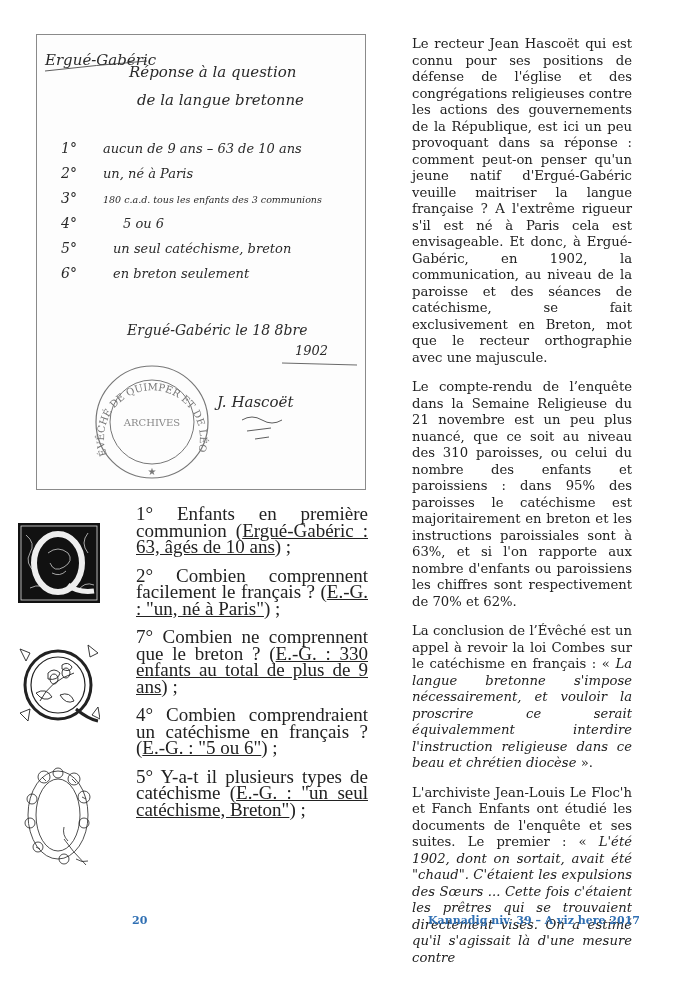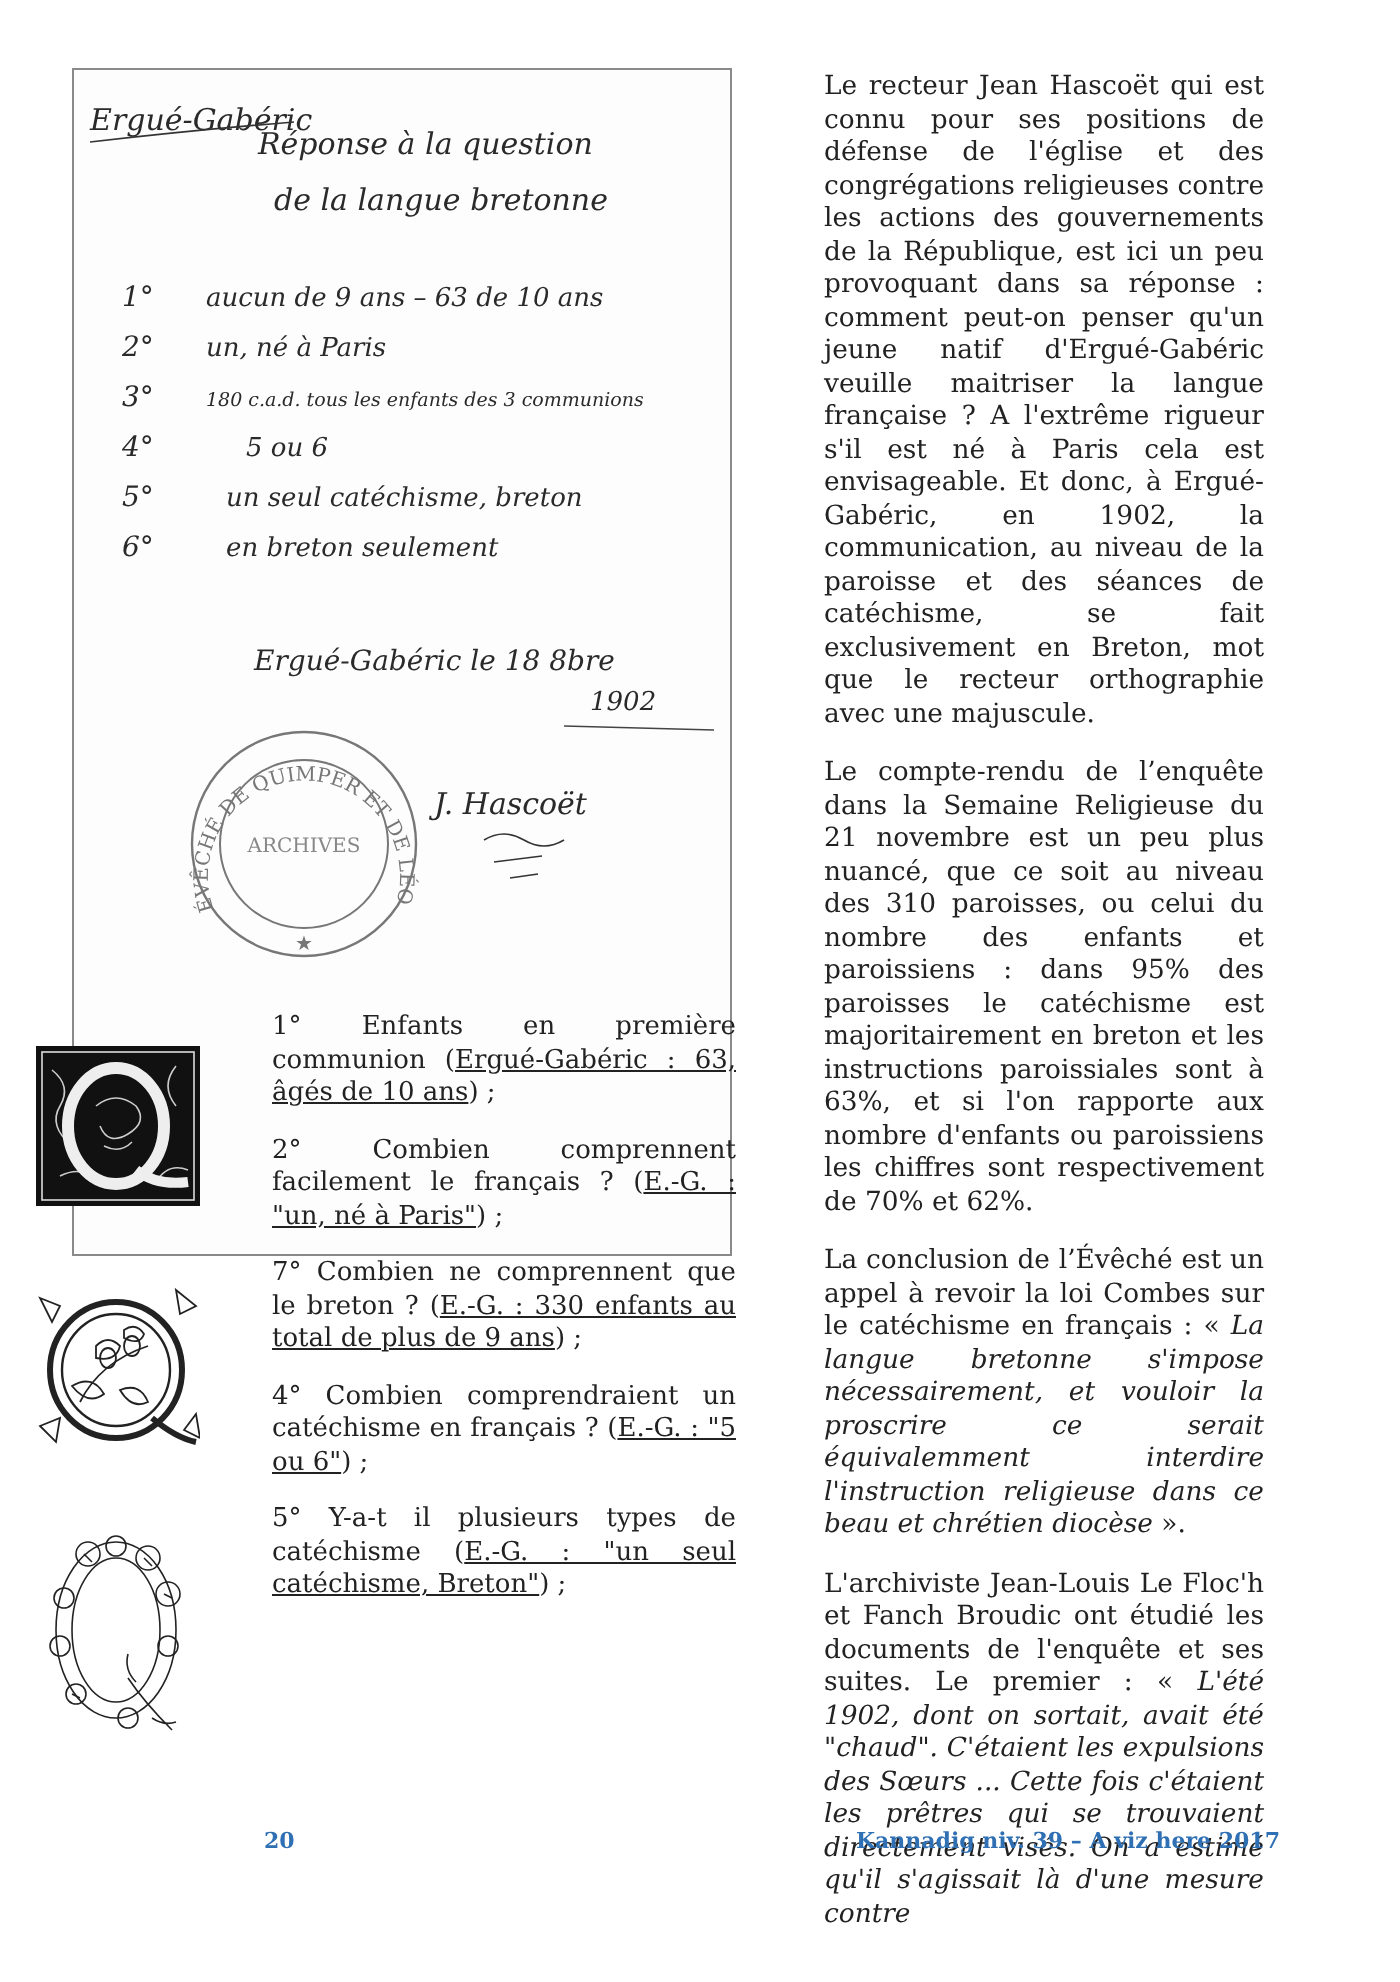--- a/index.html
+++ b/index.html
@@ -1,32 +1,32 @@
 <!DOCTYPE html>
 <html><head>
 <meta charset="utf-8">
 <style>
   html, body { margin: 0; padding: 0; background: #ffffff; }
   body { width: 700px; height: 991px; position: relative; overflow: hidden;
          font-family: "DejaVu Serif", serif; color: #222; }
 
   
-  .scan { position: absolute; left: 36px; top: 34px; width: 330px; height: 594px;
+  .scan { position: absolute; left: 36px; top: 34px; width: 330px; height: 456px;
           border: 1px solid #8a8a8a; background: #fdfdfd; box-sizing: border-box; }
   .scan svg { position: absolute; left: 0; top: 0; width: 330px; height: 462px; }
   .hw { font-family: "DejaVu Serif", serif; font-style: italic; fill: #2a2a2a; }
 
   
   .col-right { position: absolute; left: 400px; top: 36px; width: 232px;
                font-size: 13.2px; line-height: 16.5px; }
   .col-right p { margin: 0 0 13px 12px; text-align: justify; }
 
   
   .col-left { position: absolute; left: 136px; top: 506px; width: 232px;
-              font-size: 13px; line-height: 16.5px; }
+              font-size: 19px; line-height: 16.5px; font-family: Liberation Serif, serif; }
   .col-left p { margin: 0 0 12px 0; text-align: justify; }
   .u { text-decoration: underline; }
   em { font-style: italic; }
 
   
   .initial { position: absolute; left: 18px; width: 82px; }
   .initial svg { width: 100%; height: 100%; }
   .q1 { top: 523px; height: 80px; }
   .q2 { top: 643px; height: 82px; }
   .q3 { top: 763px; height: 110px; }
@@ -82,21 +82,21 @@
       <text x="115" y="391" text-anchor="middle" font-size="10" fill="#888" stroke="none" font-family="DejaVu Serif, serif">ARCHIVES</text>
       <text x="115" y="440" text-anchor="middle" font-size="10" fill="#777" stroke="none">★</text>
     </g>
   </svg>
 </div>
 
 <div class="col-right">
   <p>Le recteur Jean Hascoët qui est connu pour ses positions de défense de l'église et des congrégations religieuses contre les actions des gouvernements de la République, est ici un peu provoquant dans sa réponse : comment peut-on penser qu'un jeune natif d'Ergué-Gabéric veuille maitriser la langue française ? A l'extrême rigueur s'il est né à Paris cela est envisageable. Et donc, à Ergué-Gabéric, en 1902, la communication, au niveau de la paroisse et des séances de catéchisme, se fait exclusivement en Breton, mot que le recteur orthographie avec une majuscule.</p>
   <p>Le compte-rendu de l’enquête dans la Semaine Religieuse du 21 novembre est un peu plus nuancé, que ce soit au niveau des 310 paroisses, ou celui du nombre des enfants et paroissiens : dans 95% des paroisses le catéchisme est majoritairement en breton et les instructions paroissiales sont à 63%, et si l'on rapporte aux nombre d'enfants ou paroissiens les chiffres sont respectivement de 70% et 62%.</p>
   <p><span>La conclusion de l’Évêché est un appel à revoir la loi Combes sur le catéchisme en français : « </span><em>La langue bretonne s'impose nécessairement, et vouloir la proscrire ce serait équivalemment interdire l'instruction religieuse dans ce beau et chrétien diocèse</em><span> ».</span></p>
-  <p><span>L'archiviste Jean-Louis Le Floc'h et Fanch Broudic ont étudié les documents de l'enquête et ses suites. Le premier : « </span><em>L'été 1902, dont on sortait, avait été "chaud". C'étaient les expulsions des Sœurs ... Cette fois c'étaient les prêtres qui se trouvaient directement visés. On a estimé qu'il s'agissait là d'une mesure contre</em></p>
+  <p><span>L'archiviste Jean-Louis Le Floc'h et Fanch Enfants ont étudié les documents de l'enquête et ses suites. Le premier : « </span><em>L'été 1902, dont on sortait, avait été "chaud". C'étaient les expulsions des Sœurs ... Cette fois c'étaient les prêtres qui se trouvaient directement visés. On a estimé qu'il s'agissait là d'une mesure contre</em></p>
 </div>
 
 <div class="initial q1">
   <svg viewBox="0 0 82 80">
     <rect x="0" y="0" width="82" height="80" fill="#111"></rect>
     <rect x="3" y="3" width="76" height="74" fill="none" stroke="#ddd" stroke-width="0.8"></rect>
     <g stroke="#ccc" stroke-width="0.8" fill="none">
       <path d="M8 12 q10 8 4 18 q-6 10 6 20 M70 10 q-8 10 0 20 M12 65 q12 -6 20 4 M60 68 q6 -10 16 -6"></path>
       <path d="M30 30 q10 -8 20 0 q6 8 -4 14 q-10 6 -14 -4 M34 50 q8 4 14 -2"></path>
     </g>

